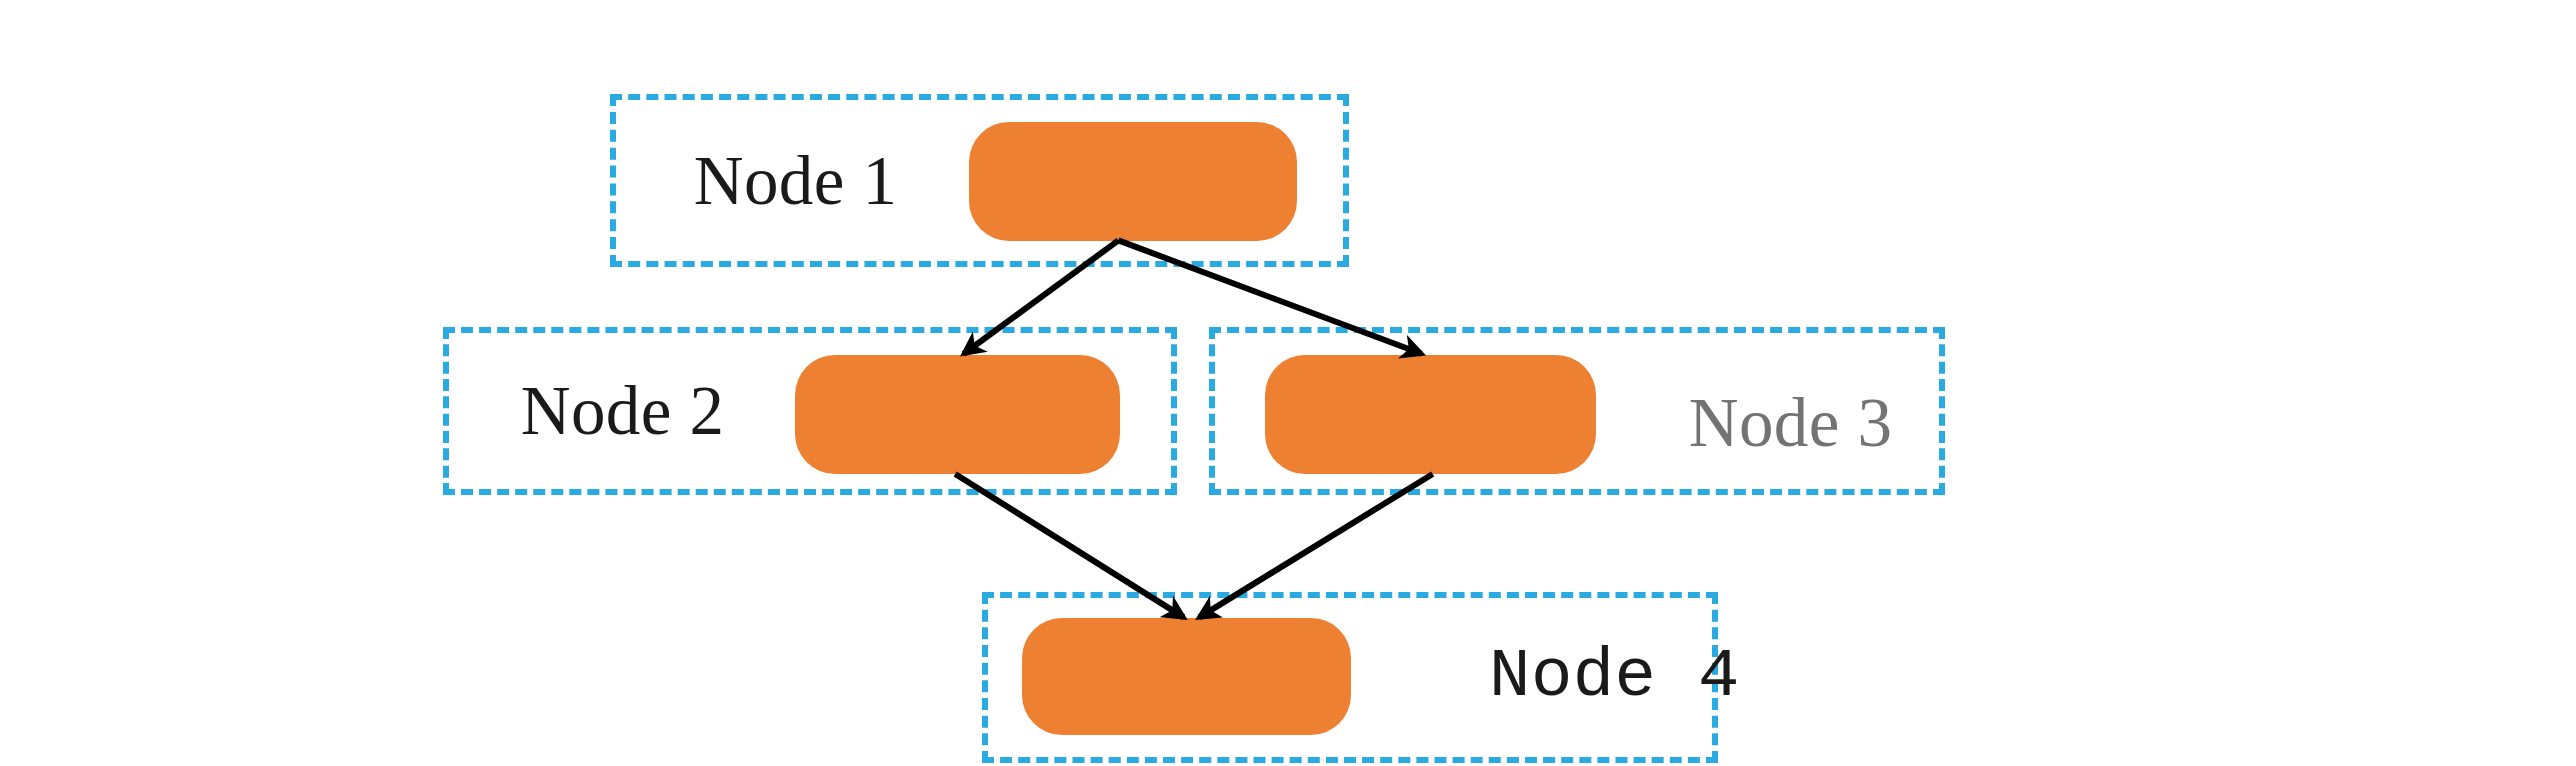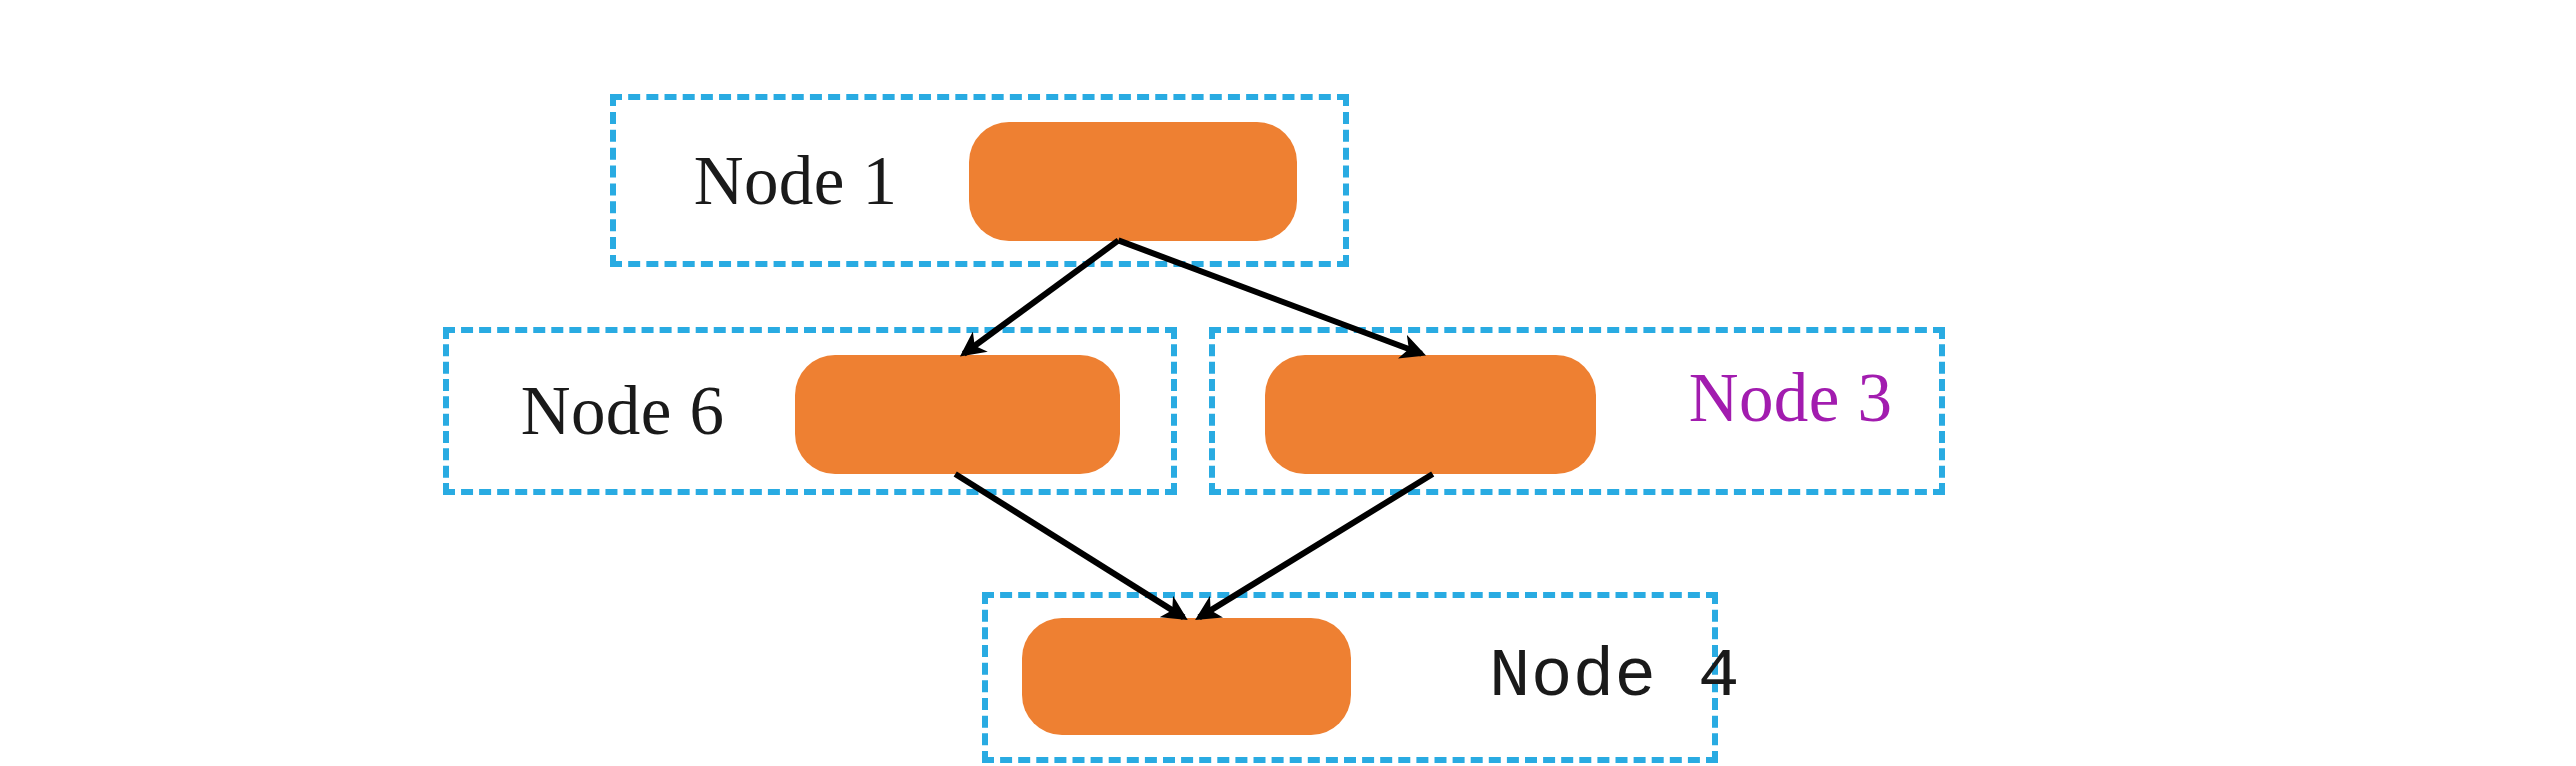--- a/index.html
+++ b/index.html
@@ -55,25 +55,25 @@
 <body>
 
 <div id="diagram-canvas" style="width: 2576px; height: 766px; background: rgb(255, 255, 255);">
 
   <div class="node-group" style="left: 610px; top: 70px; width: 739px; height: 173px; border-color: rgb(41, 171, 226); border-width: 6px; border-style: dashed;"></div>
   <div class="node-shape" style="left: 969px; top: 98px; width: 328px; height: 119px; background: rgb(238, 128, 50); border-radius: 40px;"></div>
   <div class="node-label" style="left: 658px; top: 110px; width: 275px; height: 94px; color: rgb(26, 26, 26); font-size: 69px; display: flex; align-items: center; justify-content: center;">Node 1</div>
 
   <div class="node-group" style="left: 443px; top: 303px; width: 734px; height: 168px; border-color: rgb(41, 171, 226); border-width: 6px; border-style: dashed;"></div>
   <div class="node-shape" style="left: 795px; top: 331px; width: 325px; height: 119px; background: rgb(238, 128, 50); border-radius: 40px;"></div>
-  <div class="node-label" style="left: 481px; top: 340px; width: 283px; height: 94px; color: rgb(26, 26, 26); font-size: 69px; display: flex; align-items: center; justify-content: center;">Node 6</div>
+  <div class="node-label" style="left: 481px; top: 340px; width: 283px; height: 94px; color: rgb(26, 26, 26); font-size: 69px; display: flex; align-items: center; justify-content: center;">Node 2</div>
 
   <div class="node-group" style="left: 1209px; top: 303px; width: 736px; height: 168px; border-color: rgb(41, 171, 226); border-width: 6px; border-style: dashed;"></div>
   <div class="node-shape" style="left: 1265px; top: 331px; width: 331px; height: 119px; background: rgb(238, 128, 50); border-radius: 40px;"></div>
-  <div class="node-label" style="left: 1649px; top: 327px; width: 283px; height: 94px; color: #a21caf; font-size: 69px; display: flex; align-items: center; justify-content: center;">Node 3</div>
+  <div class="node-label" style="left: 1649px; top: 352px; width: 283px; height: 94px; color: #737373; font-size: 69px; display: flex; align-items: center; justify-content: center;">Node 3</div>
 
   <div class="node-group" style="left: 982px; top: 568px; width: 736px; height: 171px; border-color: rgb(41, 171, 226); border-width: 6px; border-style: dashed;"></div>
   <div class="node-shape" style="left: 1022px; top: 594px; width: 329px; height: 117px; background: rgb(238, 128, 50); border-radius: 40px;"></div>
   <div class="node-label" style="left: 1473px; top: 606px; width: 283px; height: 94px; color: rgb(26, 26, 26); font-size: 69px; display: flex; align-items: center; justify-content: center; font-family: Liberation Mono, monospace;">Node 4</div>
 
   <svg id="edge-layer" viewBox="0 0 2999 892" xmlns="http://www.w3.org/2000/svg">
     <defs>
       <marker id="arrow-head" markerWidth="4.2" markerHeight="4.2" refX="3.4" refY="2.1" orient="auto" markerUnits="strokeWidth">
         <path d="M 0 0 L 4.2 2.1 L 0 4.2 L 1.15 2.1 z" fill="#000000"></path>
       </marker>

